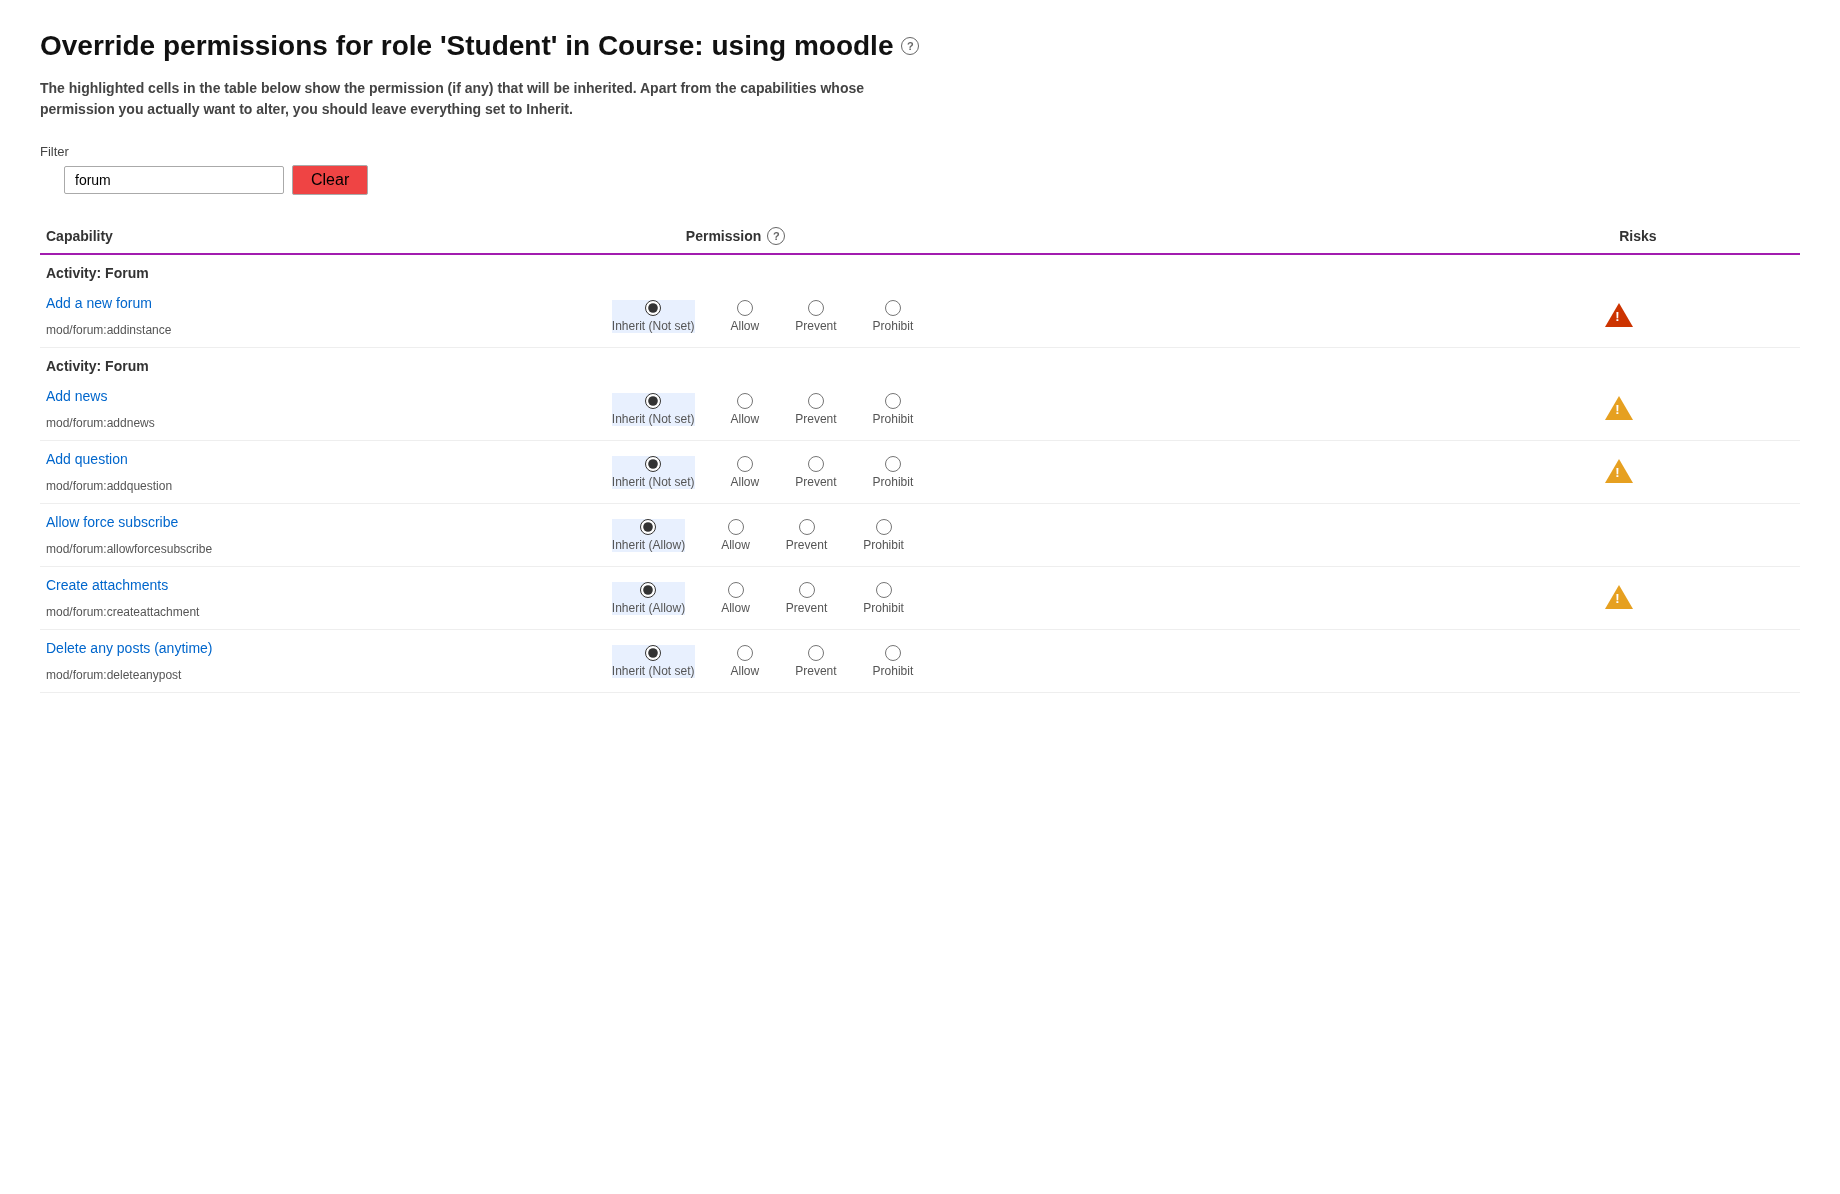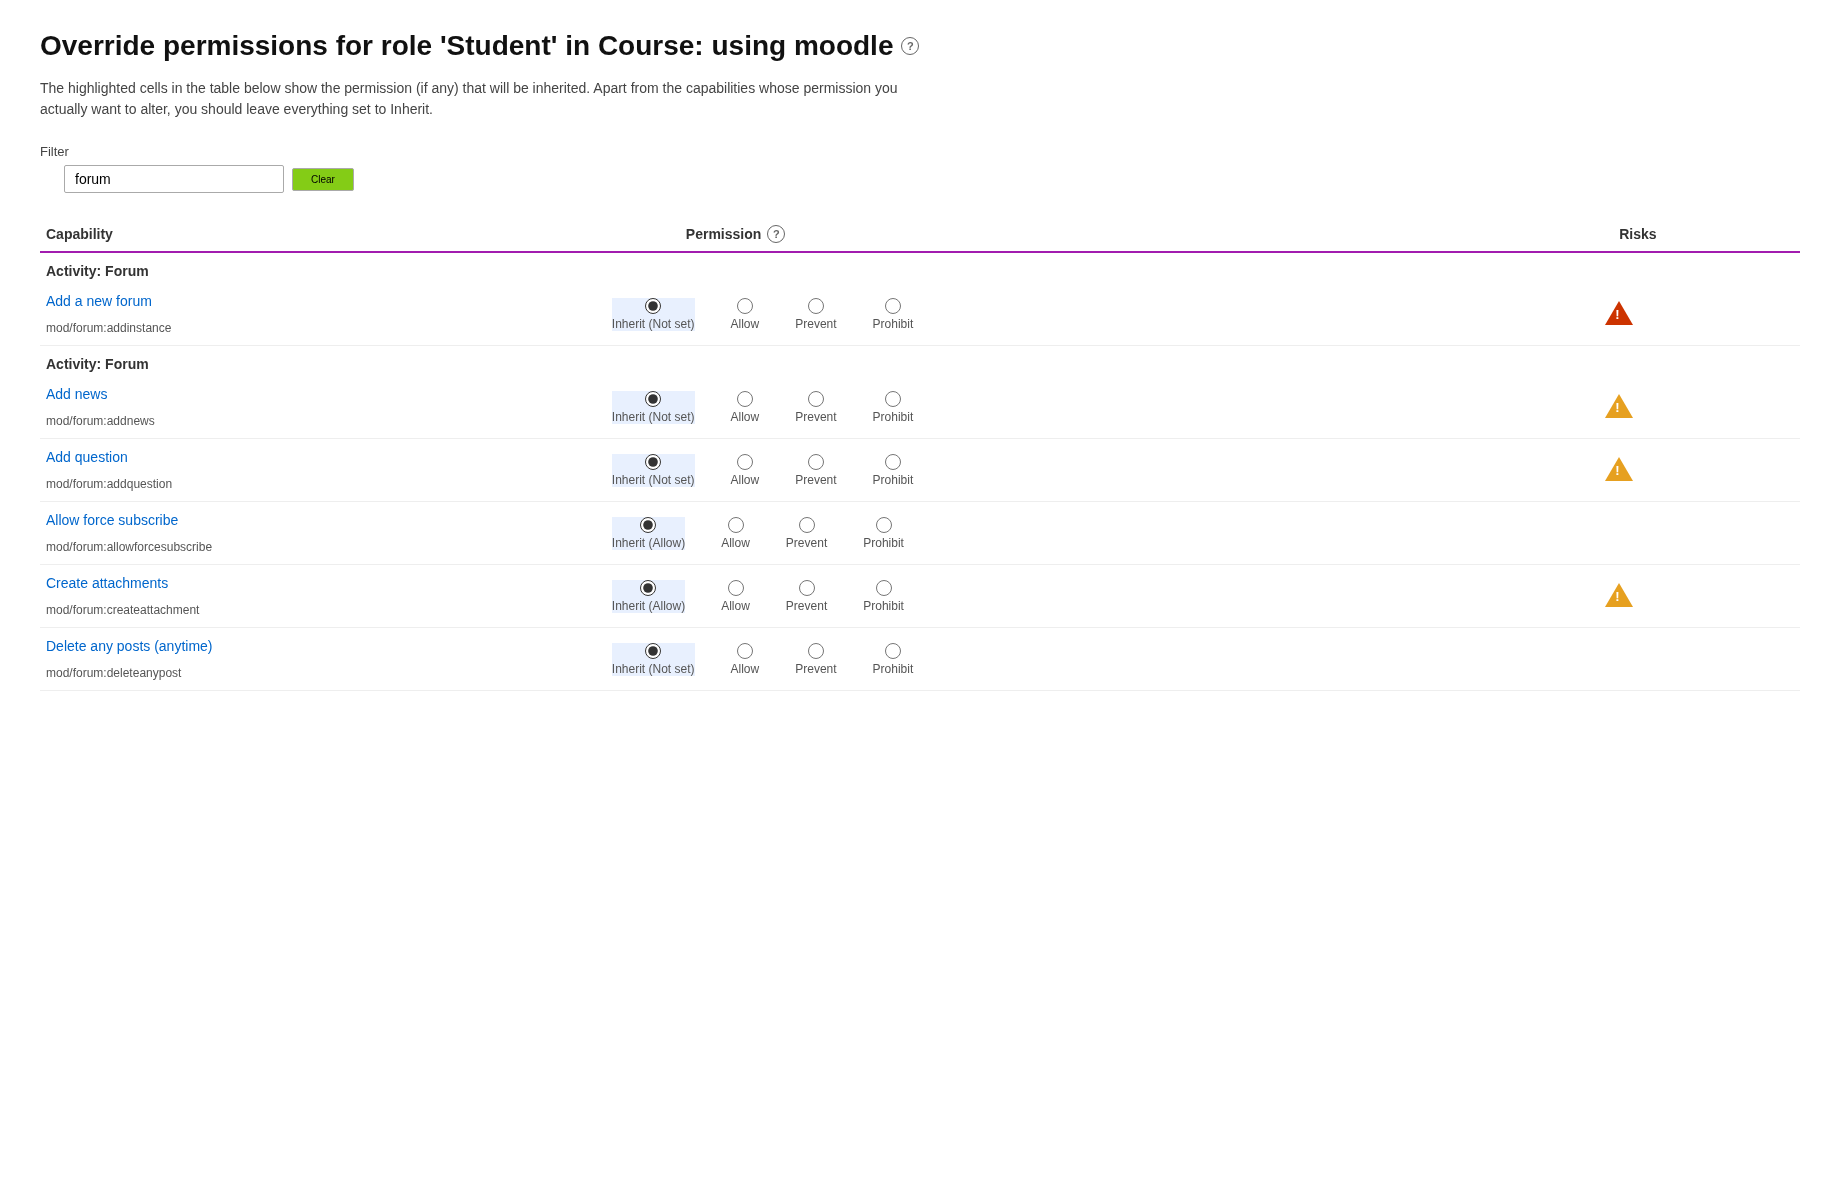--- a/index.html
+++ b/index.html
@@ -31,20 +31,21 @@
       color: #666;
       cursor: pointer;
       flex-shrink: 0;
     }
     .description {
       color: #444;
       font-size: 14px;
       margin-bottom: 24px;
       max-width: 900px;
       line-height: 1.5;
+      font-weight: bold;
     }
     .filter-section {
       margin-bottom: 24px;
     }
     .filter-label {
       font-size: 13px;
       color: #444;
       margin-bottom: 6px;
     }
     .filter-row {
@@ -57,22 +58,22 @@
       border: 1px solid #aaa;
       padding: 5px 10px;
       font-size: 14px;
       width: 220px;
       border-radius: 2px;
       outline: none;
     }
     .clear-btn {
       padding: 5px 18px;
       border: 1px solid #aaa;
-      background: #84cc16;
-      font-size: 10px;
+      background: #ef4444;
+      font-size: 16px;
       cursor: pointer;
       border-radius: 2px;
     }
 
     table {
       width: 100%;
       border-collapse: collapse;
     }
     thead th {
       font-weight: bold;

